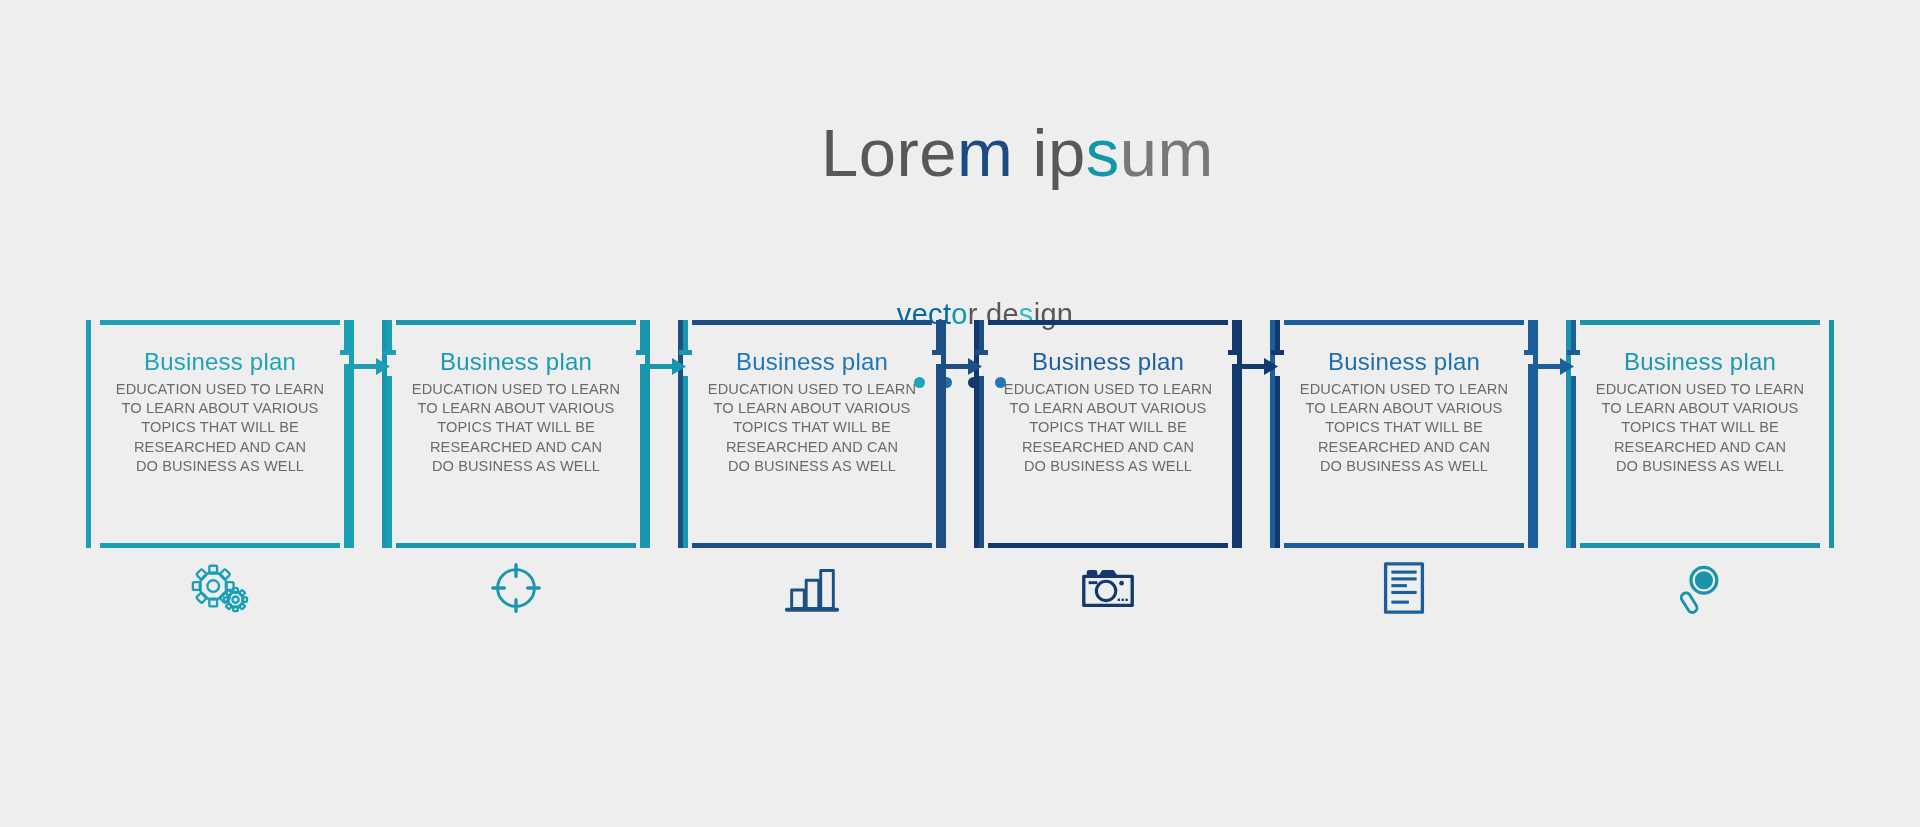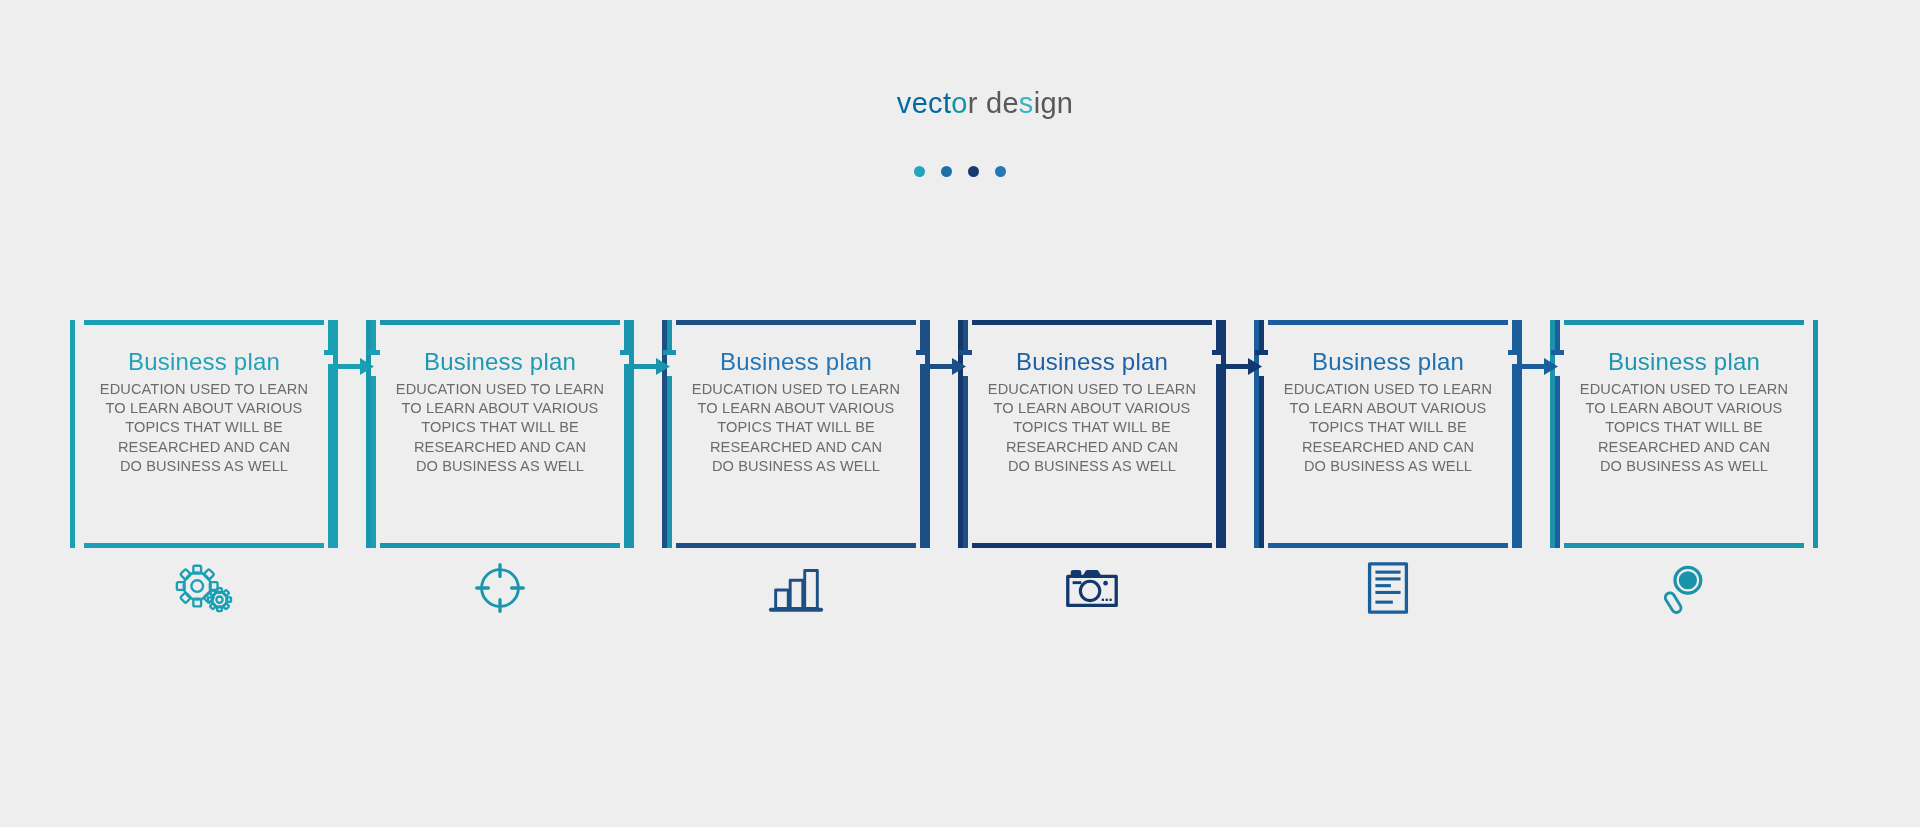--- a/index.html
+++ b/index.html
@@ -66,21 +66,21 @@
   .dot {
     width: 11px;
     height: 11px;
     border-radius: 50%;
   }
 
   
   .steps {
     position: absolute;
     top: 320px;
-    left: 70px;
+    left: 86px;
     width: 1748px;
     height: 260px;
   }
 
   .step {
     position: absolute;
     top: 0;
     width: 268px;
     height: 228px;
   }
@@ -138,20 +138,23 @@
     justify-content: center;
   }
   .icon-slot svg { display: block; }
 </style>
 </head>
 <body>
 
 <div id="stage">
 
   <div class="header">
+    <div class="title">
+      <span class="w-a">Lore</span><span class="w-b">m</span><span class="w-c"> ip</span><span class="w-d">s</span><span class="w-e">um</span>
+    </div>
     <div class="subtitle">
       <span class="s-a">vect</span><span class="s-b">o</span><span class="s-c">r de</span><span class="s-d">s</span><span class="s-e">ign</span>
     </div>
     <div class="dots" id="dots">
         <span class="dot" style="background: rgb(33, 165, 189);"></span>
         <span class="dot" style="background: rgb(29, 111, 168);"></span>
         <span class="dot" style="background: rgb(22, 57, 110);"></span>
         <span class="dot" style="background: rgb(34, 119, 182);"></span>
       </div>
   </div>

